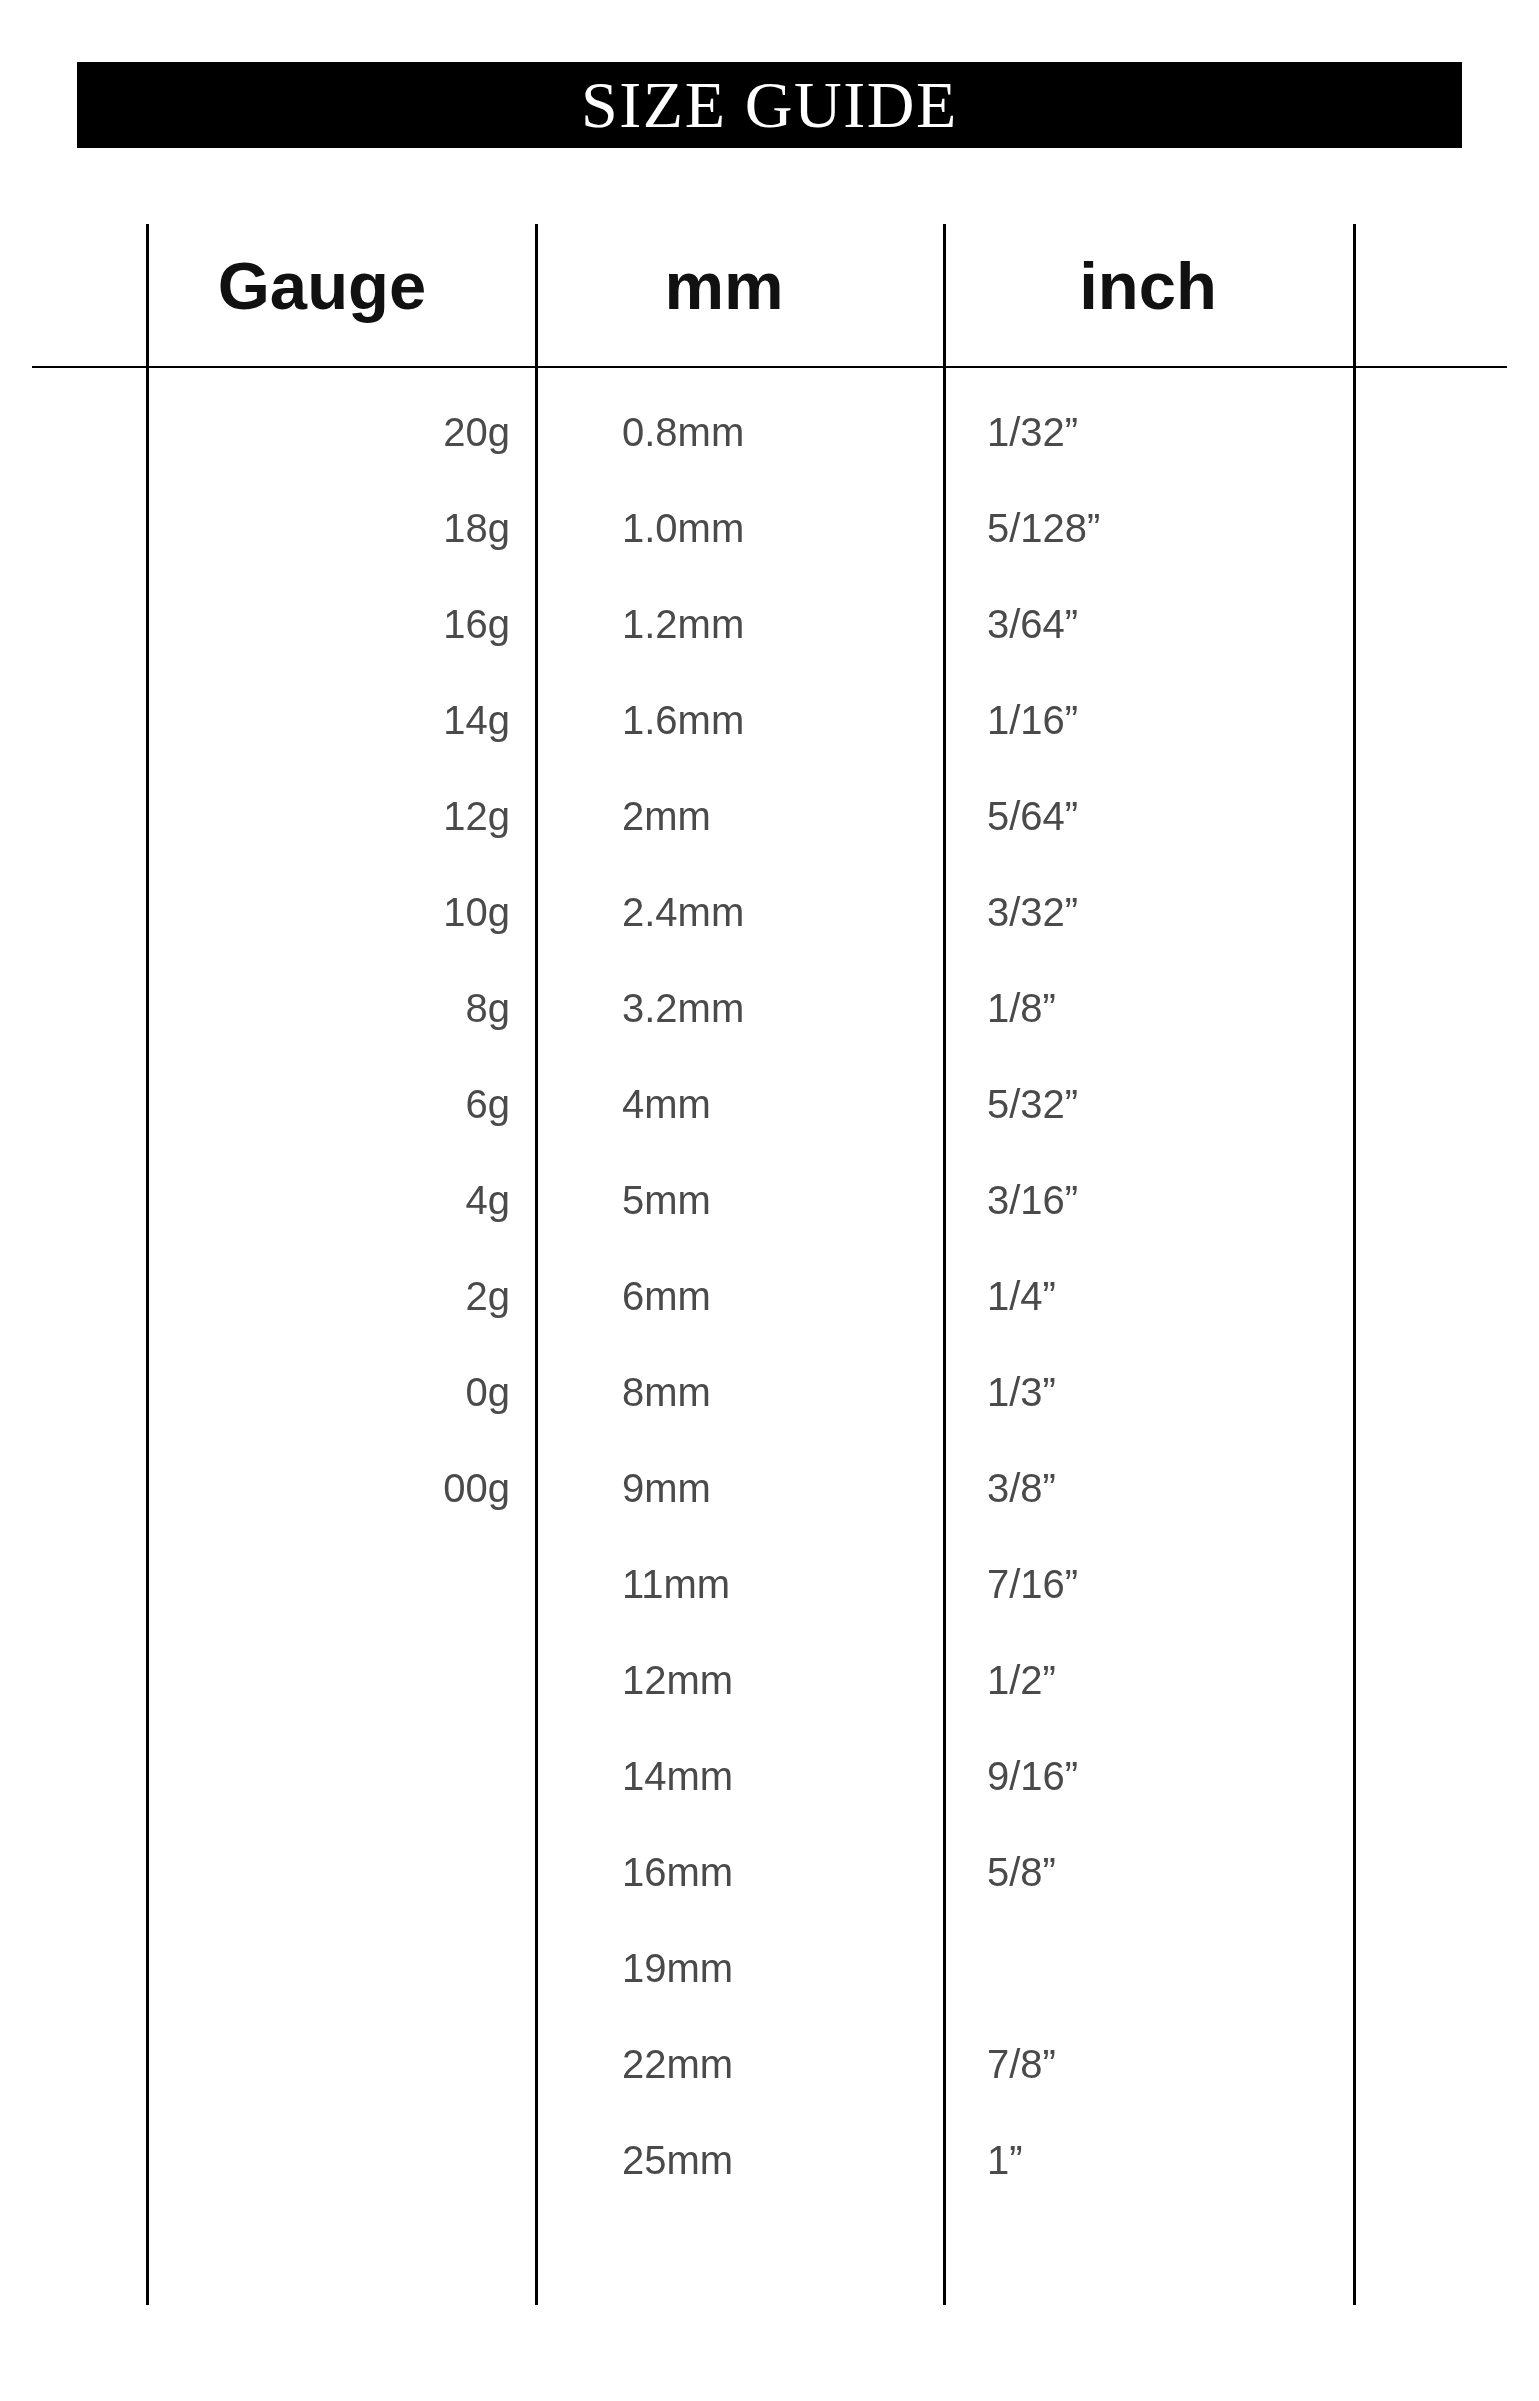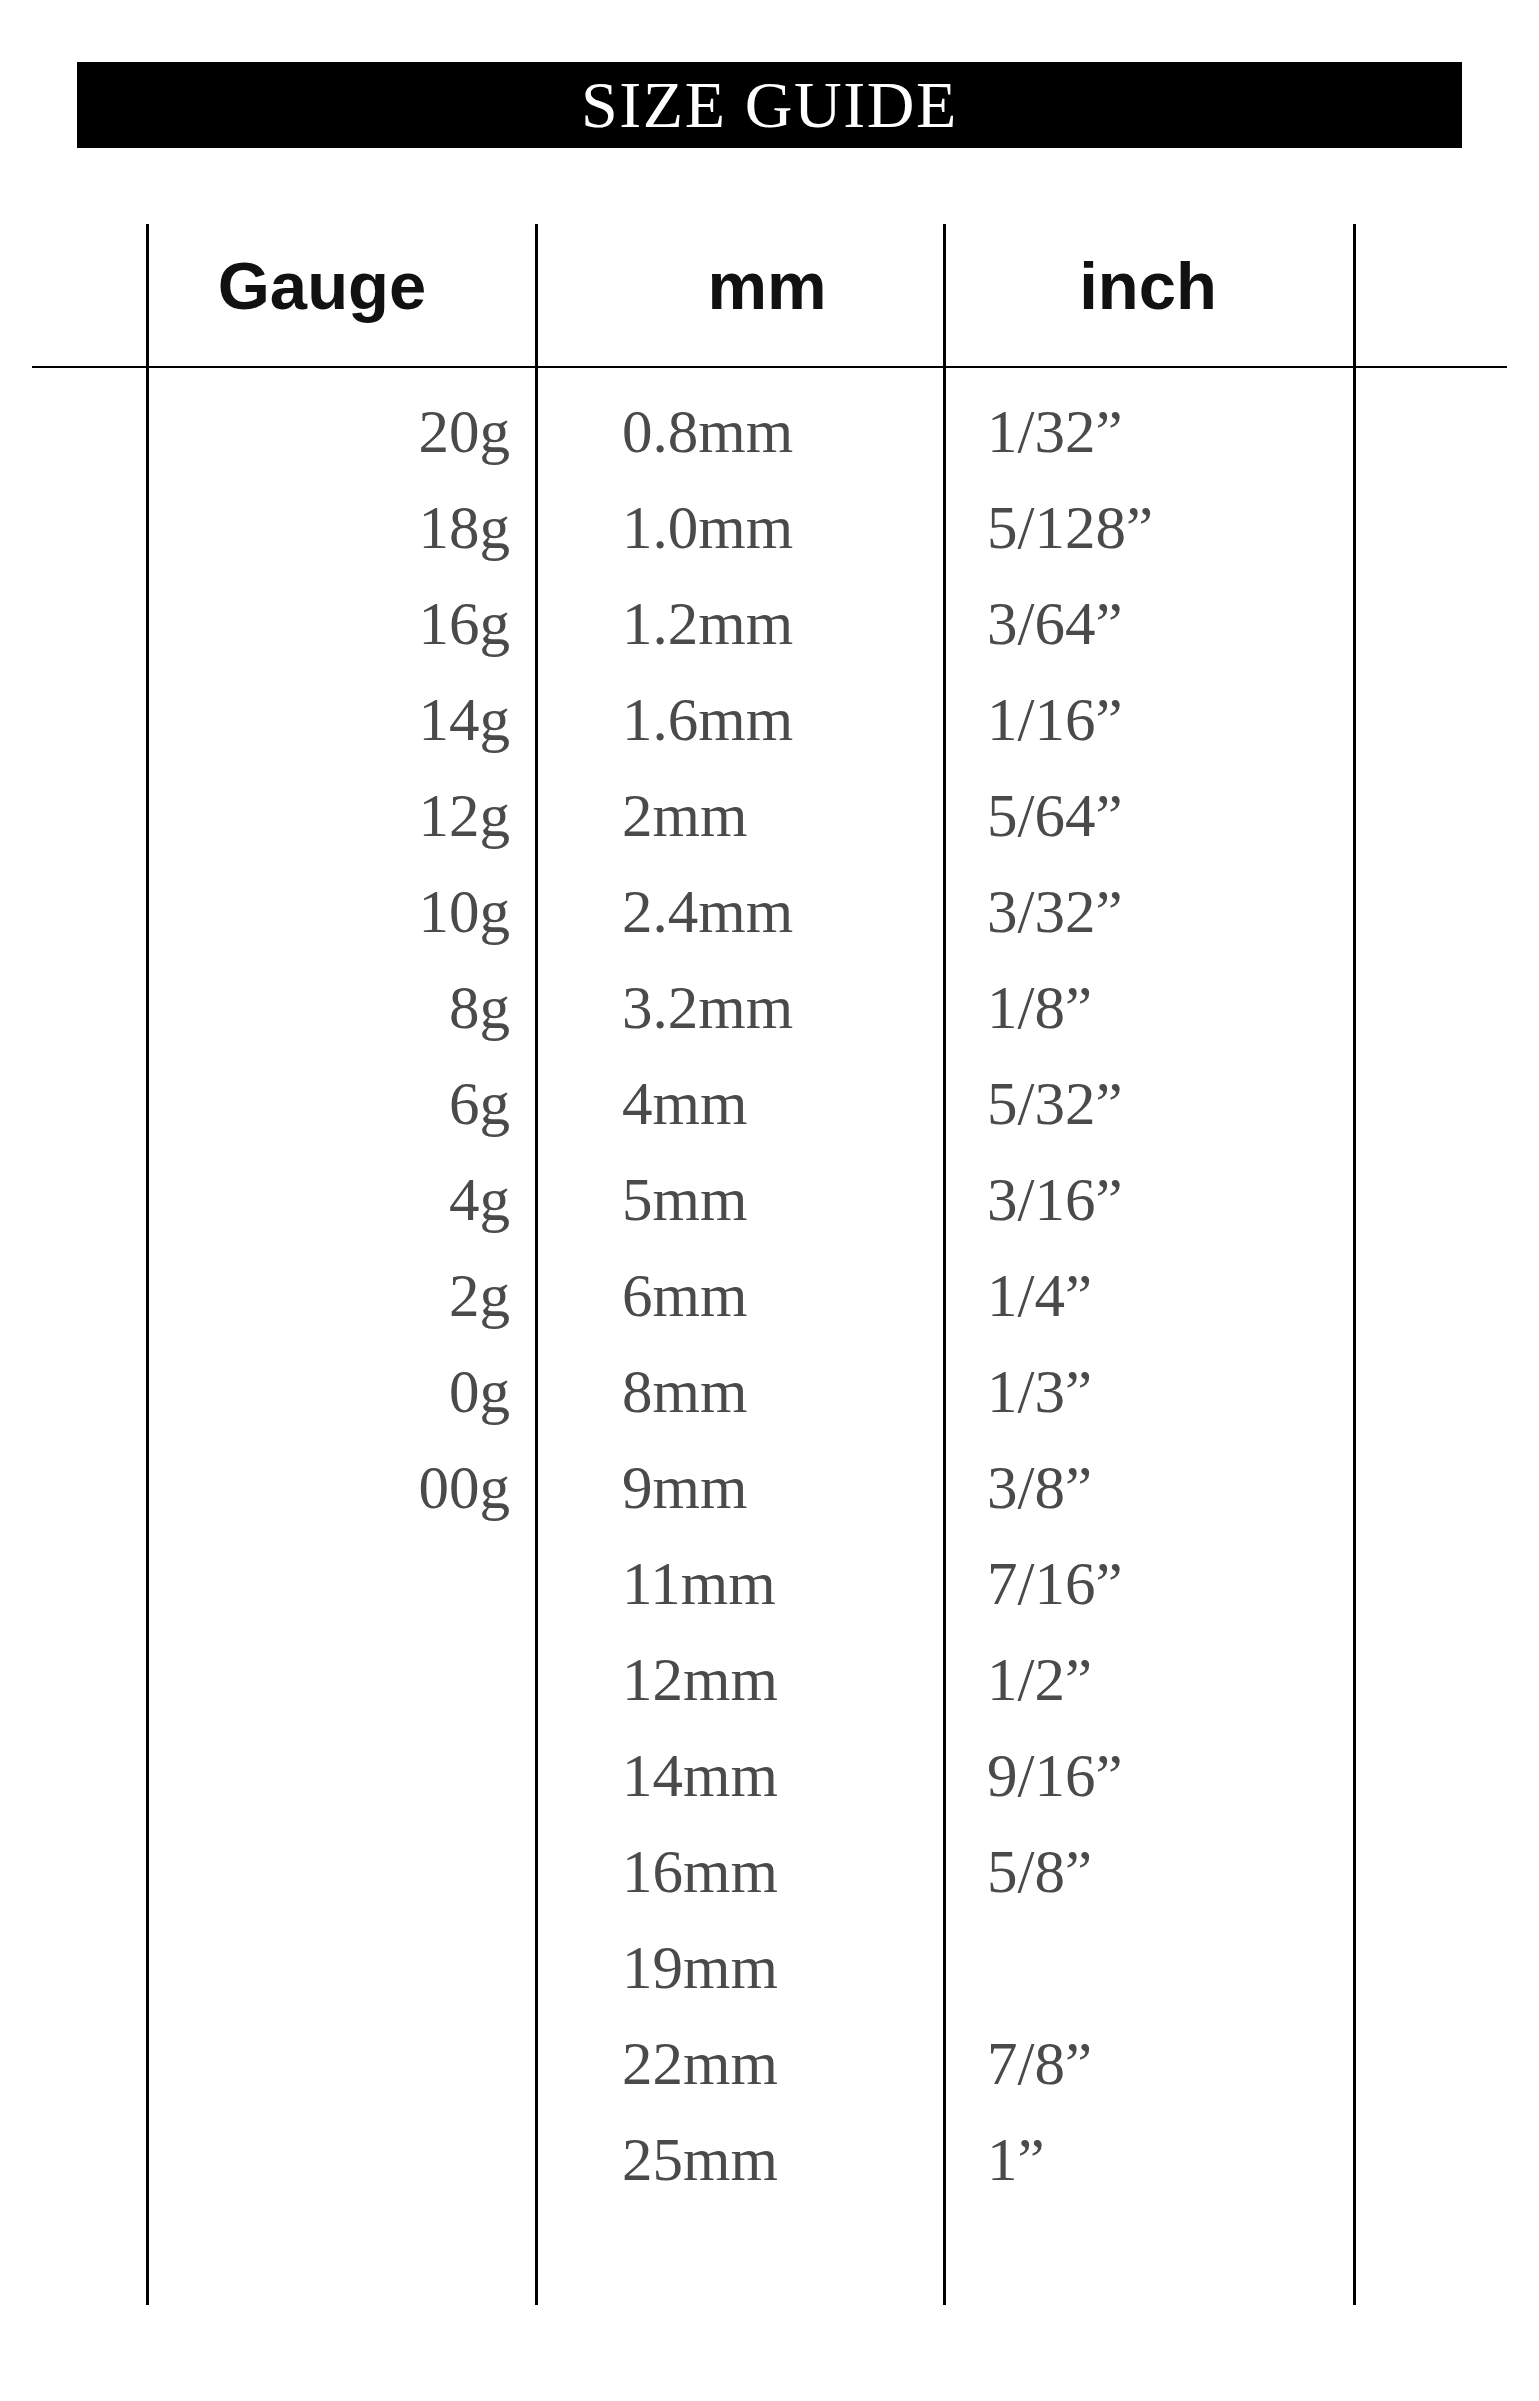--- a/index.html
+++ b/index.html
@@ -101,40 +101,40 @@
     position: absolute;
     top: 14.4px;
     font-family: "Liberation Sans", sans-serif;
     font-weight: 700;
     font-size: 67px;
     color: #111111;
     line-height: 96px;
     text-align: center;
   }
   .header-cell.h-gauge { left: 146px; width: 352px; }
-  .header-cell.h-mm    { left: 563px; width: 408px; }
+  .header-cell.h-mm    { left: 520px; width: 408px; }
   .header-cell.h-inch  { left: 943px; width: 410px; }
 
   
   .body-rows {
     position: absolute;
     top: 160px;
     left: 0;
     width: 1539px;
   }
   .row {
     position: relative;
     height: 96px;
   }
   .cell {
     position: absolute;
     top: 0;
-    font-family: Liberation Serif, serif;
+    font-family: Liberation Sans, sans-serif;
     font-weight: 400;
-    font-size: 61px;
+    font-size: 40px;
     color: #4a4a4a;
     line-height: 96px;
     white-space: nowrap;
   }
   .cell.c-gauge {
     left: 146px;
     width: 364px;
     text-align: right;
   }
   .cell.c-mm {

